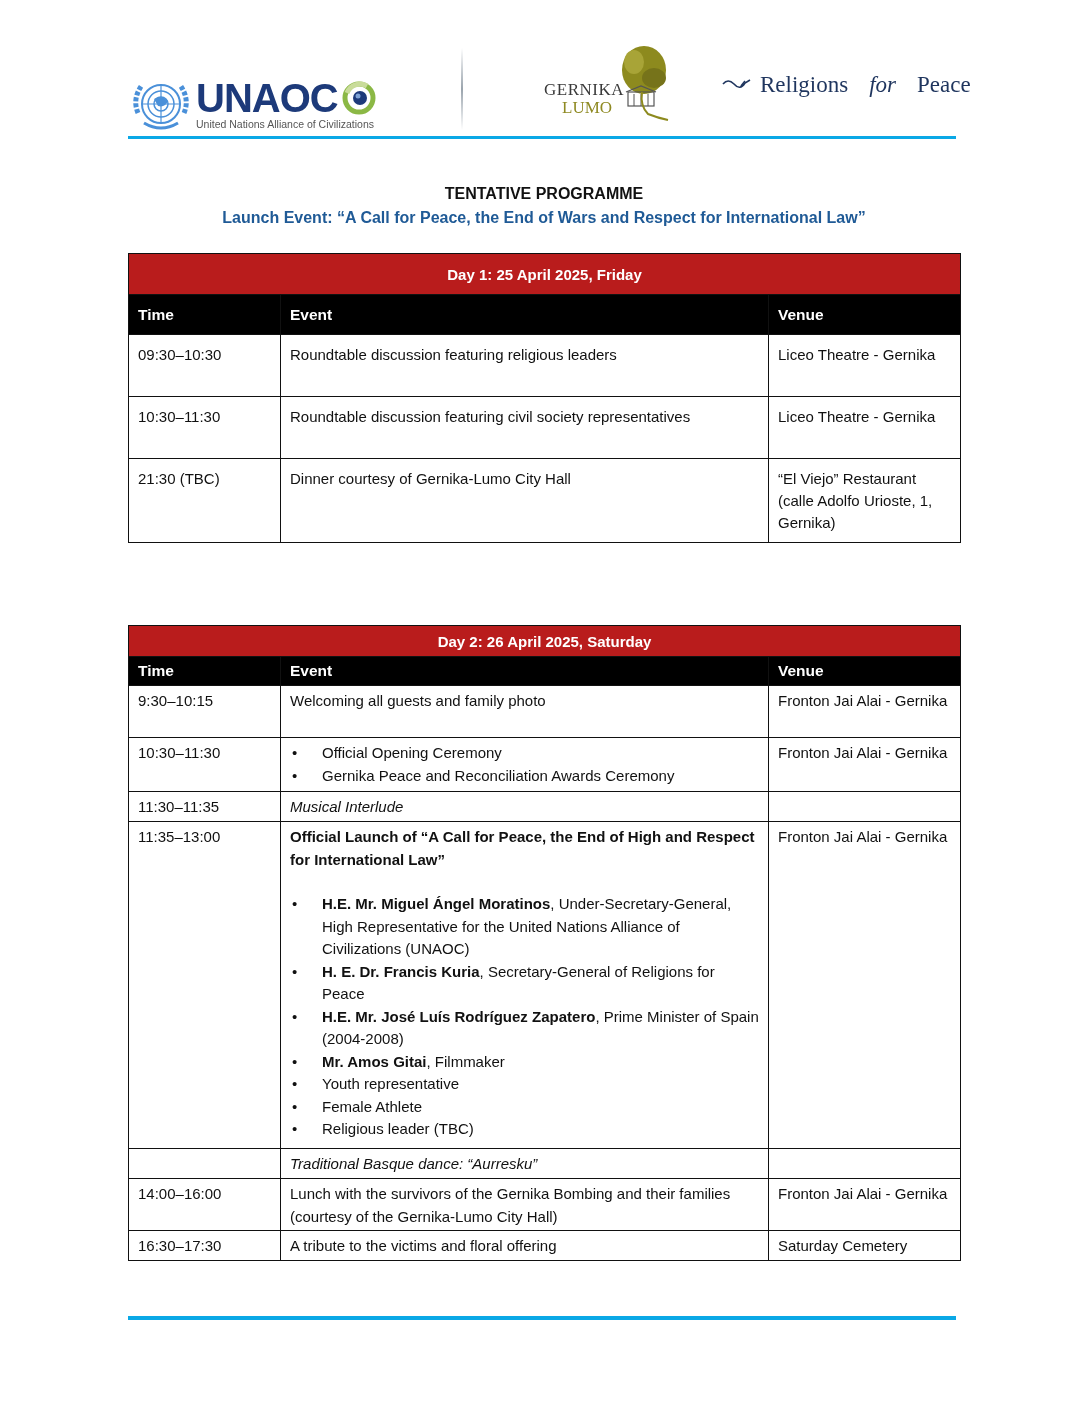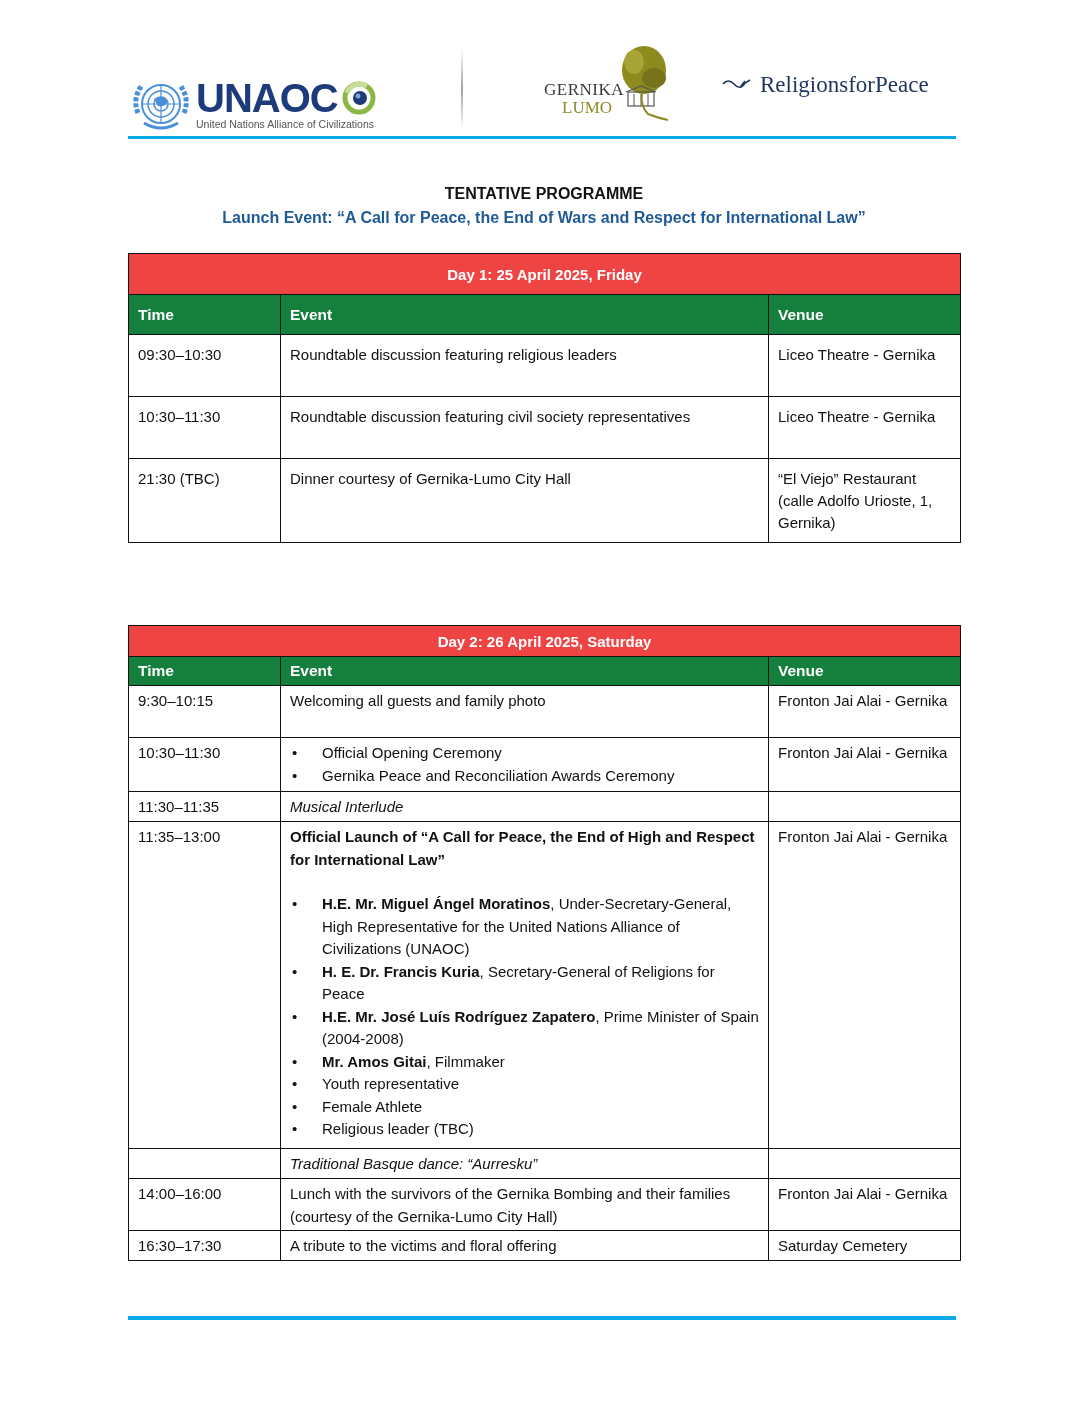--- a/index.html
+++ b/index.html
@@ -11,31 +11,31 @@
   .unaoc-word { display: flex; align-items: center; font-family: "Liberation Sans", sans-serif; font-weight: bold; font-size: 40px; color: #1d3a7a; letter-spacing: -1px; line-height: 38px; }
   .unaoc-ring { width: 34px; height: 34px; margin-left: 4px; }
   .unaoc-sub { font-size: 10.5px; color: #555; margin-top: 1px; }
   .divider-v { position: absolute; left: 333px; top: 8px; width: 2px; height: 82px; background: linear-gradient(#fff, #9aa4ad, #fff); }
   .logo-gernika { position: absolute; left: 414px; top: 4px; width: 135px; height: 86px; }
   .gk-word1 { position: absolute; left: 2px; top: 36px; font-family: "Liberation Serif", serif; font-size: 17px; color: #3a3a3a; letter-spacing: 0.5px; }
   .gk-word2 { position: absolute; left: 20px; top: 54px; font-family: "Liberation Serif", serif; font-size: 17px; color: #8f8a23; }
   .gk-tree { position: absolute; left: 70px; top: 0; width: 62px; height: 86px; }
   .logo-rfp { position: absolute; left: 594px; top: 32px; display: flex; align-items: center; font-family: "Liberation Serif", serif; font-size: 23px; color: #1f355e; }
   .rfp-mark { width: 30px; height: 16px; margin-right: 8px; }
-  .rfp-for { margin: 0 0; }
+  .rfp-for { font-style: italic; margin: 0 21px; }
   .rule-top { position: absolute; left: 128px; top: 136px; width: 828px; height: 3px; background: #0aa8e6; }
   .rule-bottom { position: absolute; left: 128px; top: 1316px; width: 828px; height: 4px; background: #0aa8e6; }
 
   .title { position: absolute; left: 0; width: 1088px; text-align: center; top: 185px; font-weight: bold; font-size: 16px; color: #111; }
   .subtitle { position: absolute; left: 0; width: 1088px; text-align: center; top: 209px; font-weight: bold; font-size: 16px; color: #1f5a96; }
 
   table.prog { position: absolute; left: 128px; width: 832px; border-collapse: collapse; table-layout: fixed; font-size: 15px; }
   table.prog td, table.prog th { border: 1.5px solid #111; padding: 0 9px; vertical-align: top; text-align: left; }
-  .day-row th { background: #ef4444; color: #fff; text-align: center !important; font-weight: bold; font-size: 15px; }
-  .col-row th { background: #15803d; color: #fff; font-weight: bold; font-size: 15.5px; }
+  .day-row th { background: #b91c1c; color: #fff; text-align: center !important; font-weight: bold; font-size: 15px; }
+  .col-row th { background: #000000; color: #fff; font-weight: bold; font-size: 15.5px; }
   col.c1 { width: 152px; } col.c2 { width: 488px; } col.c3 { width: 192px; }
   #day1 { top: 253px; }
   #day1 .day-row th { height: 40px; vertical-align: middle; }
   #day1 .col-row th { height: 39px; vertical-align: middle; }
   #day1 td { padding-top: 9px; line-height: 22px; }
   #day1 tr.r1 td { height: 52px; } #day1 tr.r2 td { height: 52px; } #day1 tr.r3 td { height: 52px; } #day1 tr.r4 td { height: 74px; }
 
   #day2 { top: 625px; }
   #day2 .day-row th { height: 30px; vertical-align: middle; }
   #day2 .col-row th { height: 28px; vertical-align: middle; }

